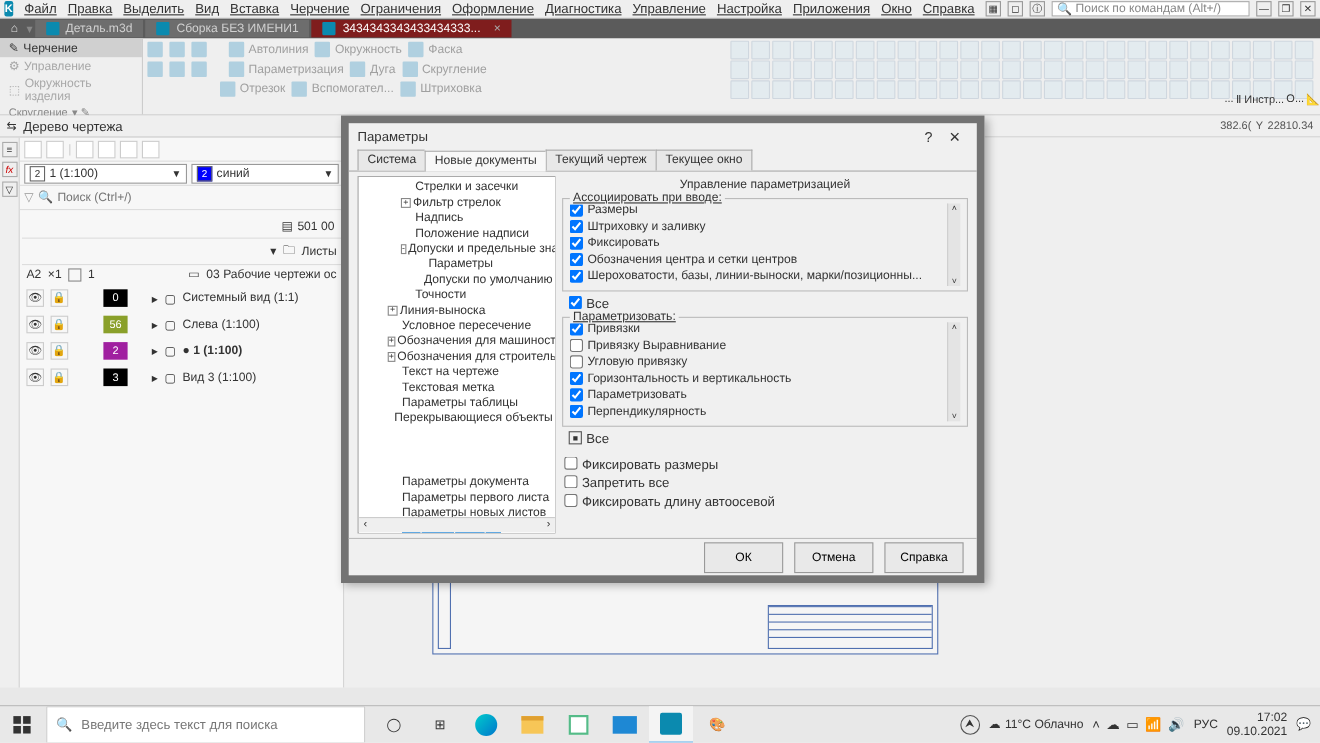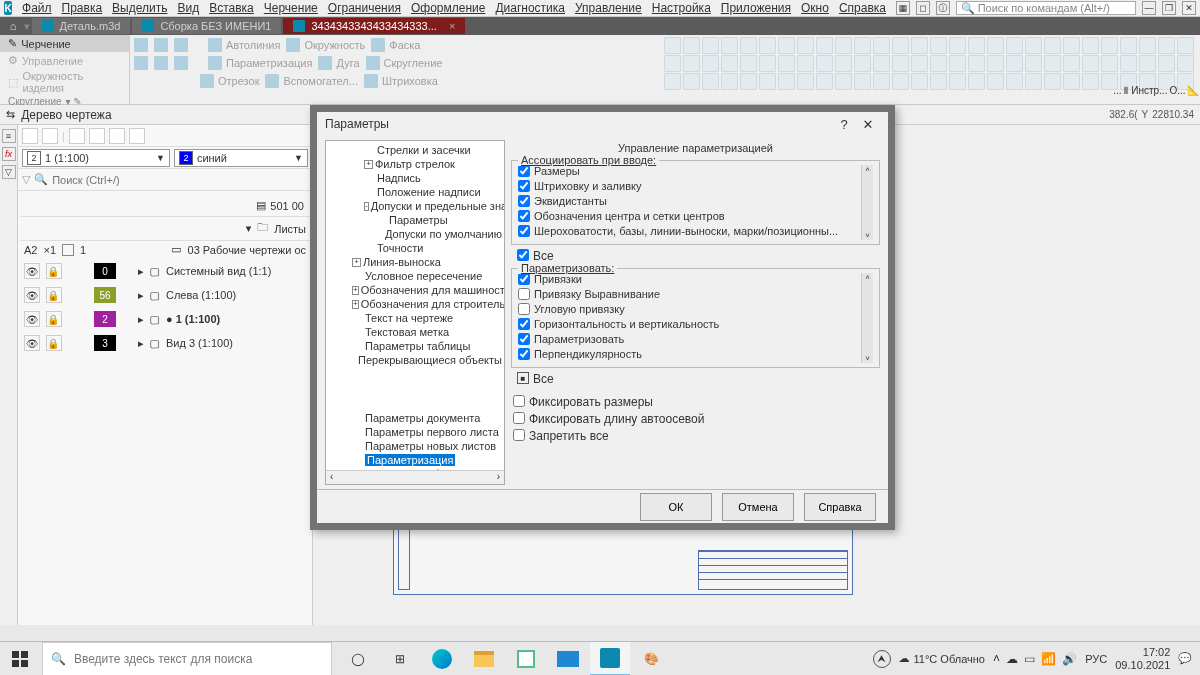--- a/index.html
+++ b/index.html
@@ -467,20 +467,26 @@
   </div>
 </div>
 
 <div class="dialog">
   <div class="dlg-title">
     <span>Параметры</span>
     <span class="spacer"></span>
     <span class="dbtn">?</span>
     <span class="dbtn">✕</span>
   </div>
+  <div class="dlg-tabs">
+    <div class="dtab2">Система</div>
+    <div class="dtab2 active">Новые документы</div>
+    <div class="dtab2">Текущий чертеж</div>
+    <div class="dtab2">Текущее окно</div>
+  </div>
   <div class="dlg-body">
     <div class="dlg-tree" id="dlg-tree">
         <div class="node" style="padding-left: 36px;">
           <span style="width:11px"></span>
           <span class="lbl">Стрелки и засечки</span>
         </div>
         <div class="node" style="padding-left: 36px;">
           <span class="exp">+</span>
           <span class="lbl">Фильтр стрелок</span>
         </div>
@@ -578,21 +584,21 @@
               <div class="checkrow">
                 <input type="checkbox" checked="" style="">
                 <span>Размеры</span>
               </div>
               <div class="checkrow">
                 <input type="checkbox" checked="" style="">
                 <span>Штриховку и заливку</span>
               </div>
               <div class="checkrow">
                 <input type="checkbox" checked="" style="">
-                <span>Эквидистанты</span>
+                <span>Фиксировать</span>
               </div>
               <div class="checkrow">
                 <input type="checkbox" checked="" style="">
                 <span>Обозначения центра и сетки центров</span>
               </div>
               <div class="checkrow">
                 <input type="checkbox" checked="" style="">
                 <span>Шероховатости, базы, линии-выноски, марки/позиционны...</span>
               </div>
             </div>
@@ -645,25 +651,25 @@
         <span style="width:12px;height:12px;border:1px solid #555;background:#f0f0f0;display:flex;align-items:center;justify-content:center;font-size:8px">■</span>
           <span>Все</span>
       </div>
       <div class="standalone-checks" id="standalone-checks">
           <div class="checkrow">
             <input type="checkbox" style="">
             <span>Фиксировать размеры</span>
           </div>
           <div class="checkrow">
             <input type="checkbox" style="">
-            <span>Фиксировать длину автоосевой</span>
+            <span>Запретить все</span>
           </div>
           <div class="checkrow">
             <input type="checkbox" style="">
-            <span>Запретить все</span>
+            <span>Фиксировать длину автоосевой</span>
           </div>
         </div>
     </div>
   </div>
   <div class="dlg-buttons">
     <button>ОК</button>
     <button>Отмена</button>
     <button>Справка</button>
   </div>
 </div>

